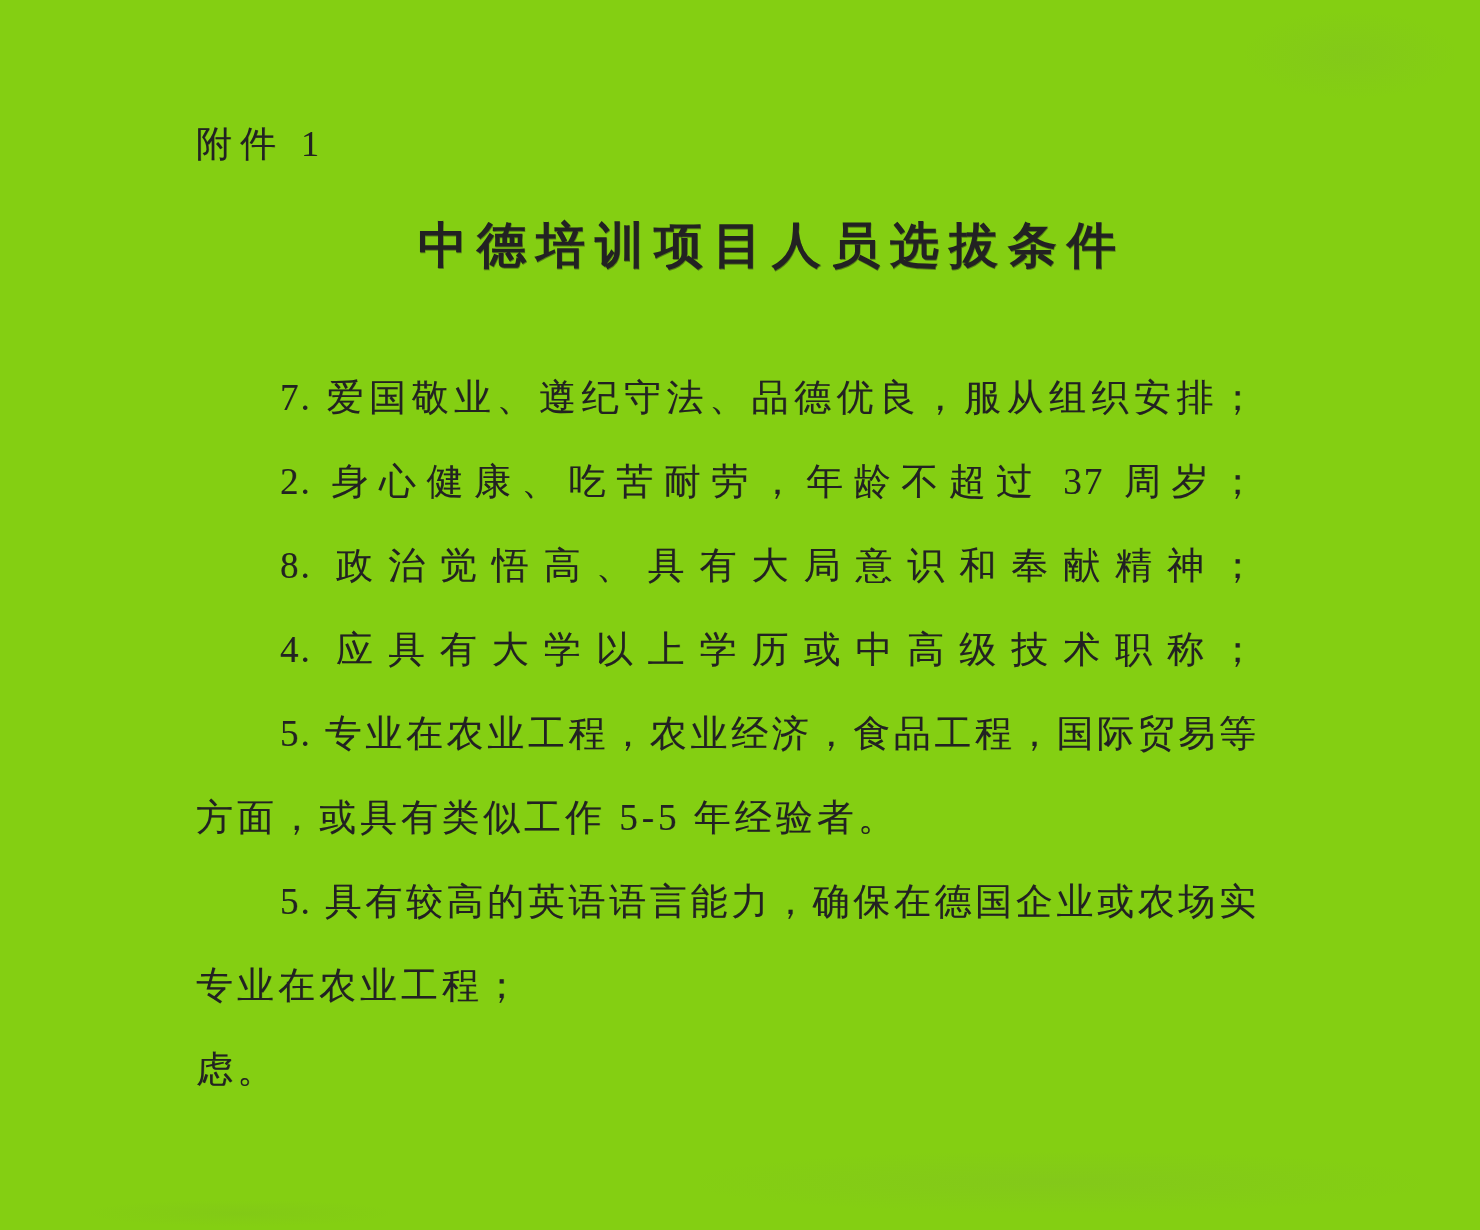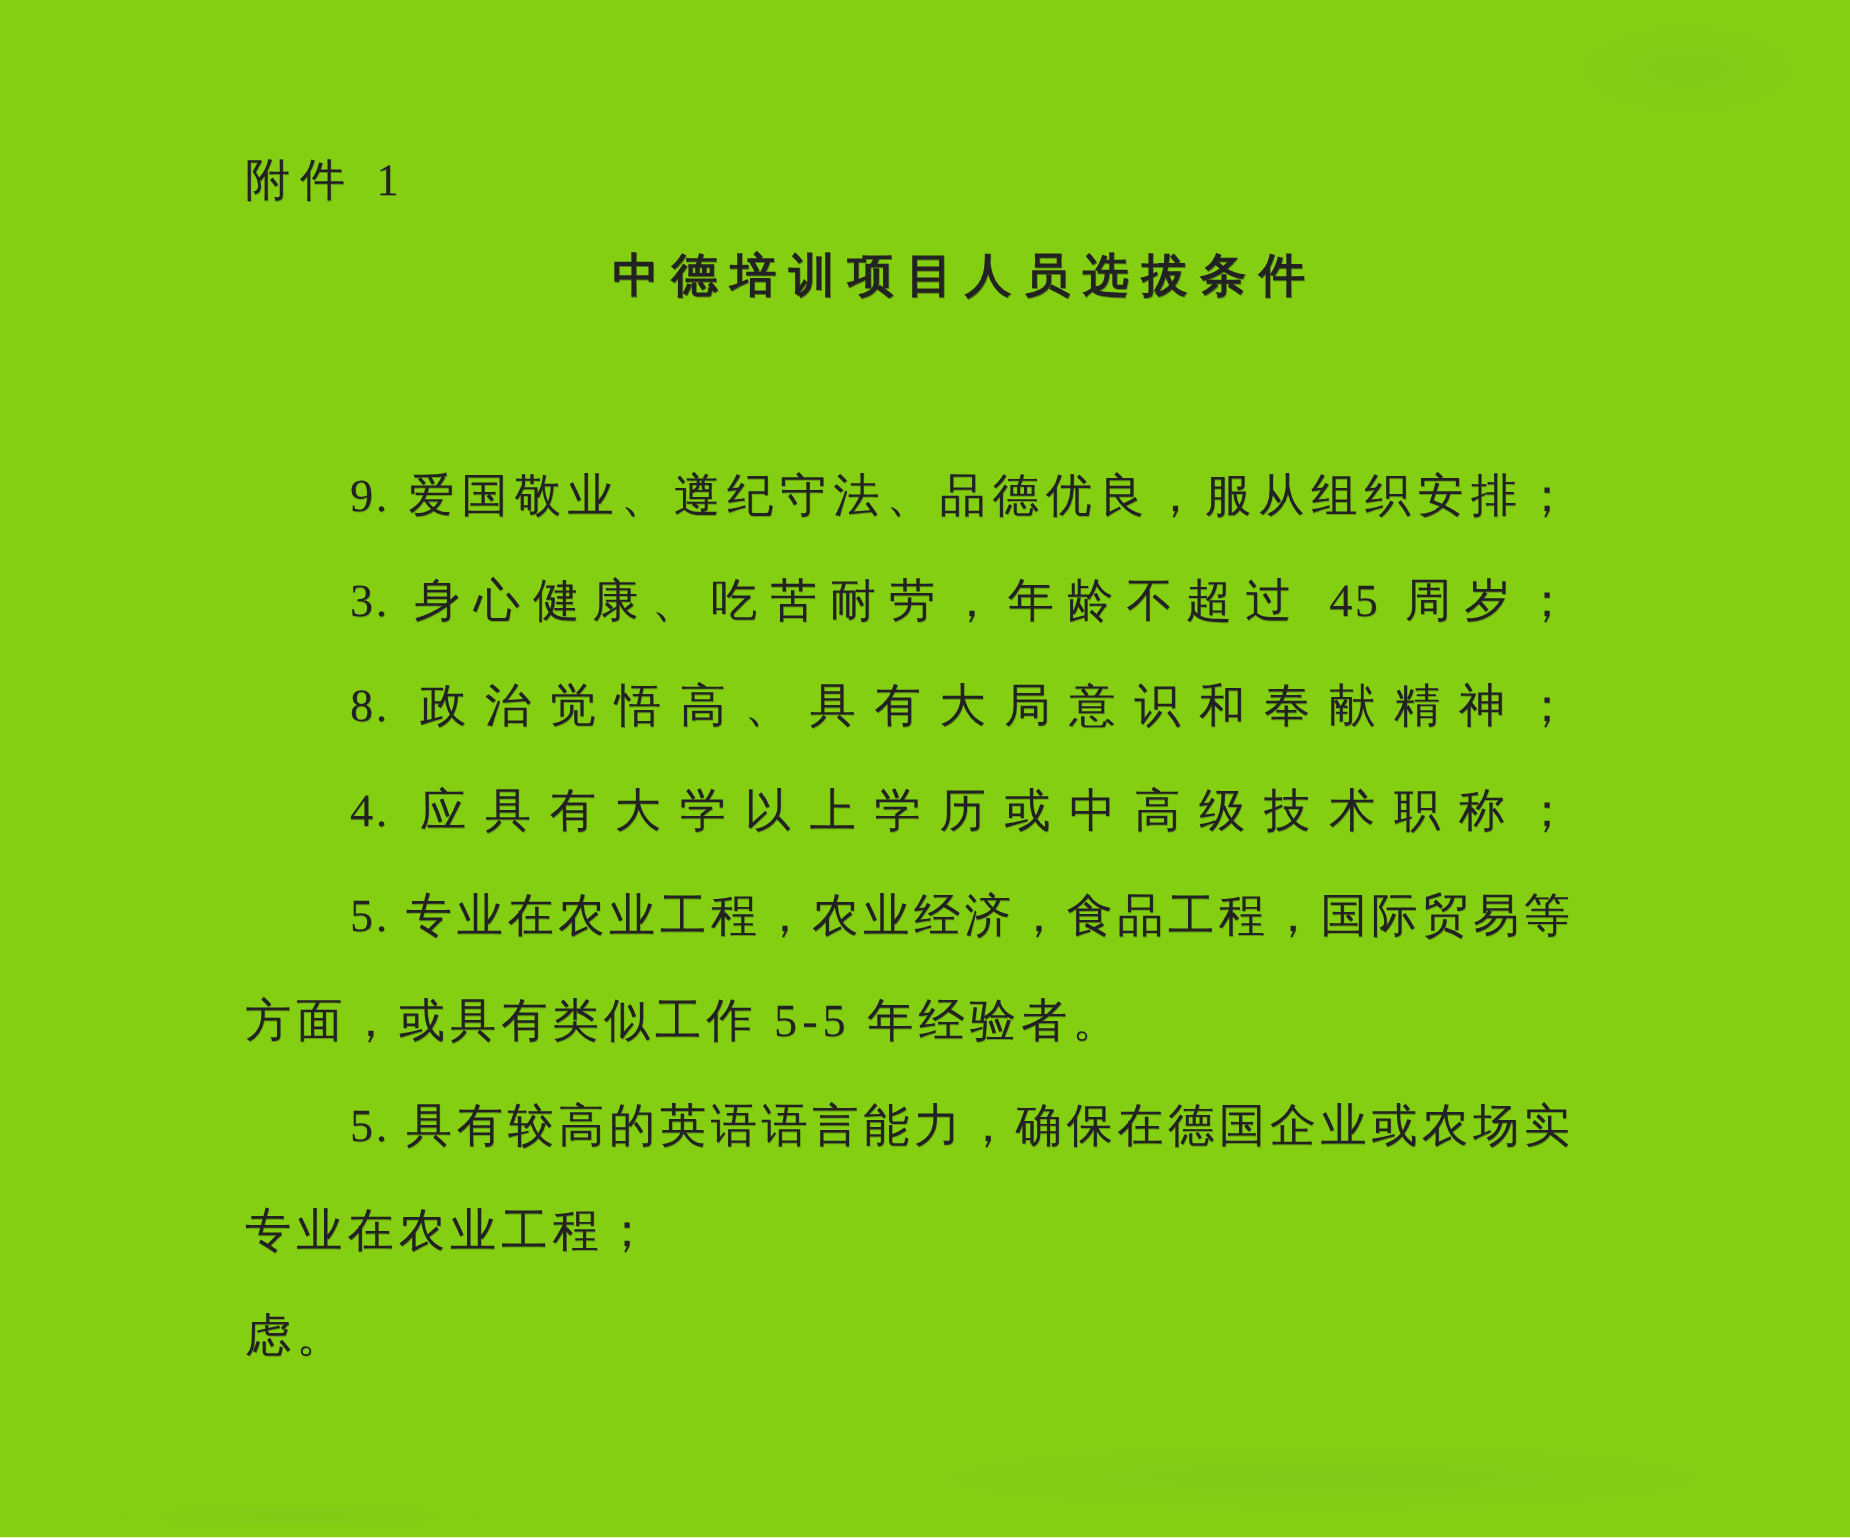--- a/index.html
+++ b/index.html
@@ -24,24 +24,24 @@
     font-size: 36px;
     letter-spacing: 8px;
     white-space: nowrap;
     text-shadow: 0.4px 0.4px 0 rgba(38,38,38,0.35);
   }
   .title {
     position: absolute;
     left: 0;
     right: 0;
     top: 196px;
-    margin: 0;
+    margin: 17px;
     padding-left: 64px;
     text-align: center;
-    font-size: 37px;
+    font-size: 49px;
     font-weight: 700;
     letter-spacing: 10px;
     white-space: nowrap;
     text-shadow: 0.6px 0.6px 0 rgba(30,30,30,0.45);
   }
   .body {
     position: absolute;
     left: 196px;
     top: 356px;
     width: 1062px;
@@ -92,24 +92,24 @@
 </head>
 <body>
 
 <div class="page">
   <div class="attachment">附件 1</div>
 
   <h1 class="title">中德培训项目人员选拔条件</h1>
 
   <div class="body" id="doc-body">
       <div>
-        <div class="line indent spread">9. 爱国敬业、遵纪守法、品德优良，服从组织安排；</div>
+        <div class="line indent spread">7. 爱国敬业、遵纪守法、品德优良，服从组织安排；</div>
       </div>
       <div>
-        <div class="line indent spread">3. 身心健康、吃苦耐劳，年龄不超过 45 周岁；</div>
+        <div class="line indent spread">2. 身心健康、吃苦耐劳，年龄不超过 37 周岁；</div>
       </div>
       <div>
         <div class="line indent spread">8. 政治觉悟高、具有大局意识和奉献精神；</div>
       </div>
       <div>
         <div class="line indent spread">4. 应具有大学以上学历或中高级技术职称；</div>
       </div>
       <div>
         <div class="line indent spread">5. 专业在农业工程，农业经济，食品工程，国际贸易等</div>
         <div class="line">方面，或具有类似工作 5-5 年经验者。</div>

